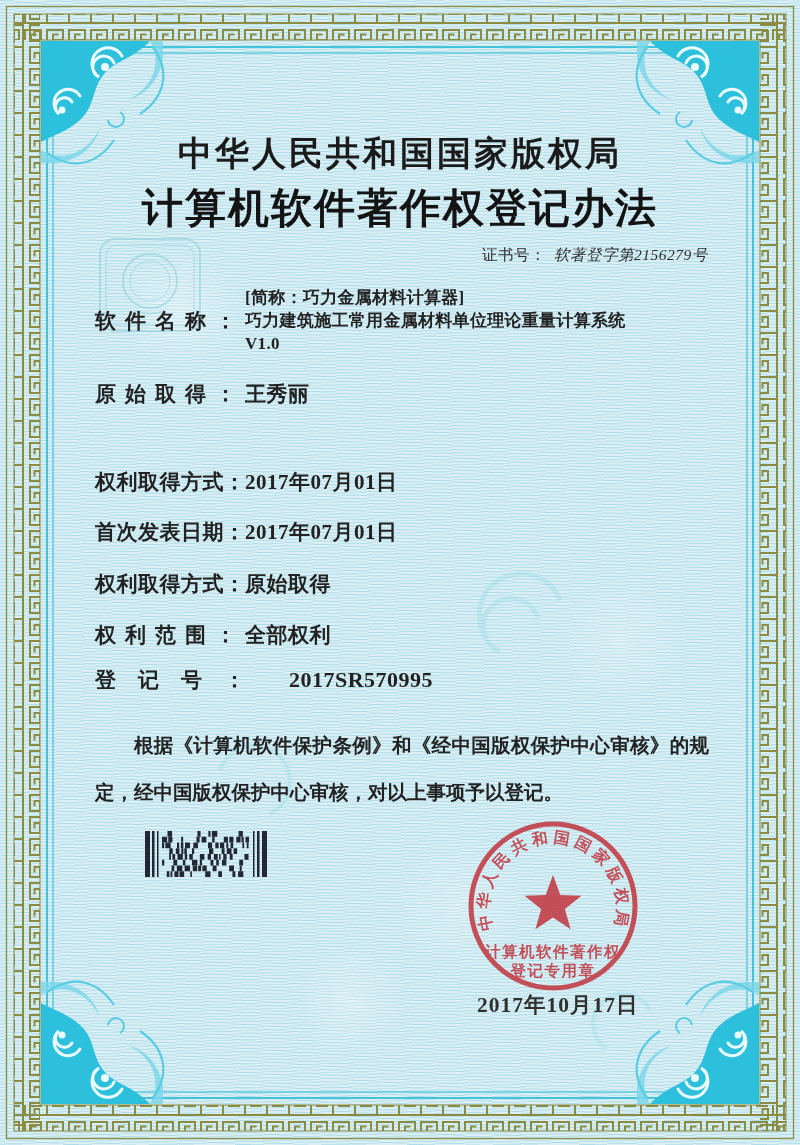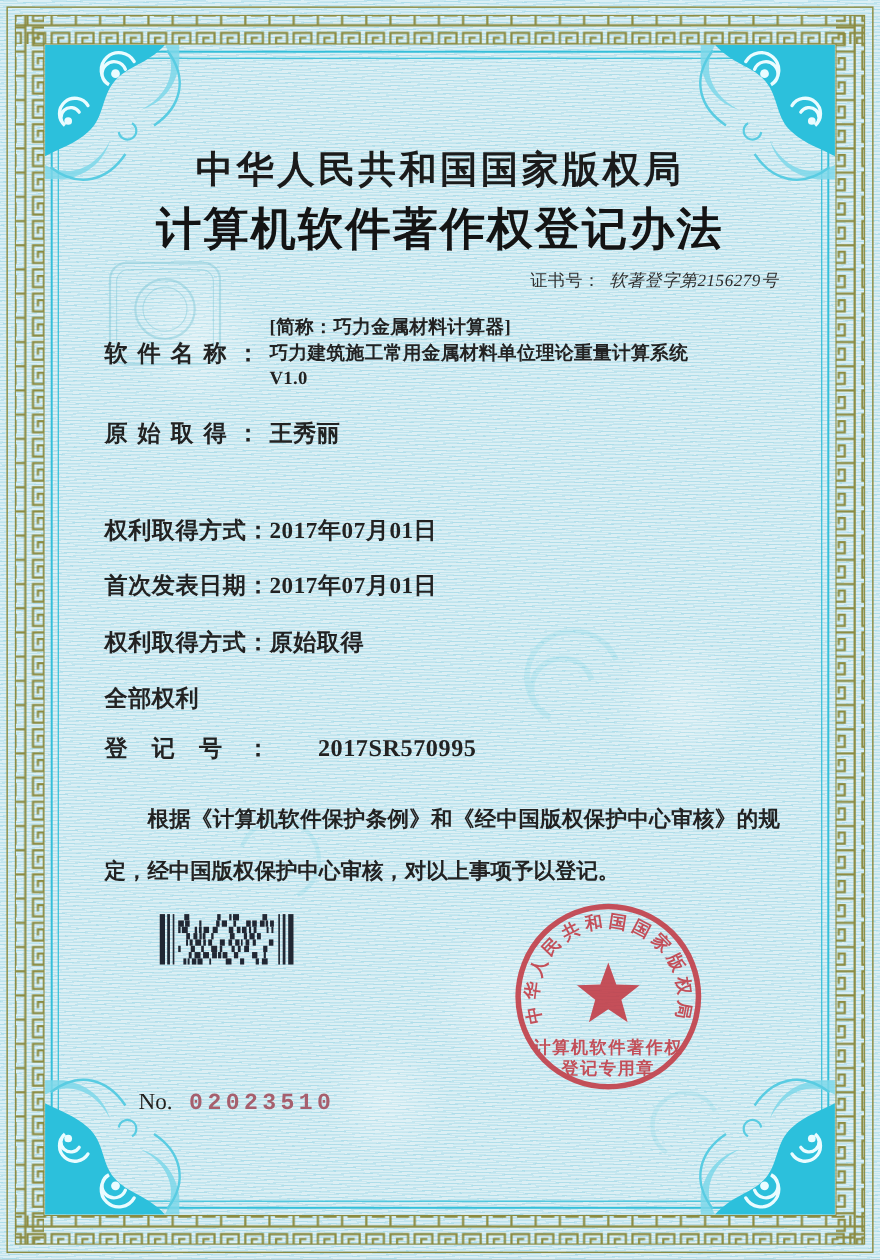--- a/index.html
+++ b/index.html
@@ -160,20 +160,21 @@
       <span class="lbl sp0">首次发表日期：</span>
       <span class="val">2017年07月01日</span>
     </div>
 
     <div class="row" style="top:570px">
       <span class="lbl sp0">权利取得方式：</span>
       <span class="val">原始取得</span>
     </div>
 
     <div class="row" style="top:621px">
+      <span class="lbl sp10">权利范围：</span>
       <span class="val">全部权利</span>
     </div>
 
     <div class="row" style="top:666px">
       <span class="lbl sp22">登记号：</span>
       <span class="val mono-ish">2017SR570995</span>
     </div>
 
     <p class="statement">根据《计算机软件保护条例》和《经中国版权保护中心审核》的规定，经中国版权保护中心审核，对以上事项予以登记。</p>
 
@@ -269,20 +270,17 @@
         <path id="sealArc" d="M 38.5,122 A 64,64 0 1 1 155.5,122" fill="none"></path>
         <text font-size="16" font-weight="700" fill="#c23a44" letter-spacing="4.5" font-family="Liberation Serif, DejaVu Serif, serif">
           <textPath href="#sealArc" startOffset="50%" text-anchor="middle">中华人民共和国国家版权局</textPath>
         </text>
         <path fill="#c23a44" d="M97,64 L104.3,83.9 L125.5,84.7 L108.9,97.9 L114.6,118.3 L97,106.5 L79.4,118.3 L85.1,97.9 L68.5,84.7 L89.7,83.9 Z"></path>
         <text x="97" y="146" text-anchor="middle" font-size="15.5" font-weight="700" fill="#c23a44" letter-spacing="1.5" font-family="Liberation Serif, DejaVu Serif, serif">计算机软件著作权</text>
         <text x="97" y="165" text-anchor="middle" font-size="15.5" font-weight="700" fill="#c23a44" letter-spacing="1.5" font-family="Liberation Serif, DejaVu Serif, serif">登记专用章</text>
       </g>
     </svg>
 
-
-    <div class="serial">
-      <span class="no">No.</span>
-      <span class="num">02023510</span>
-    </div>
+    <div class="issue-date">2017年10月17日</div>
+
 
   </div>
 </div>
 
 </body></html>

